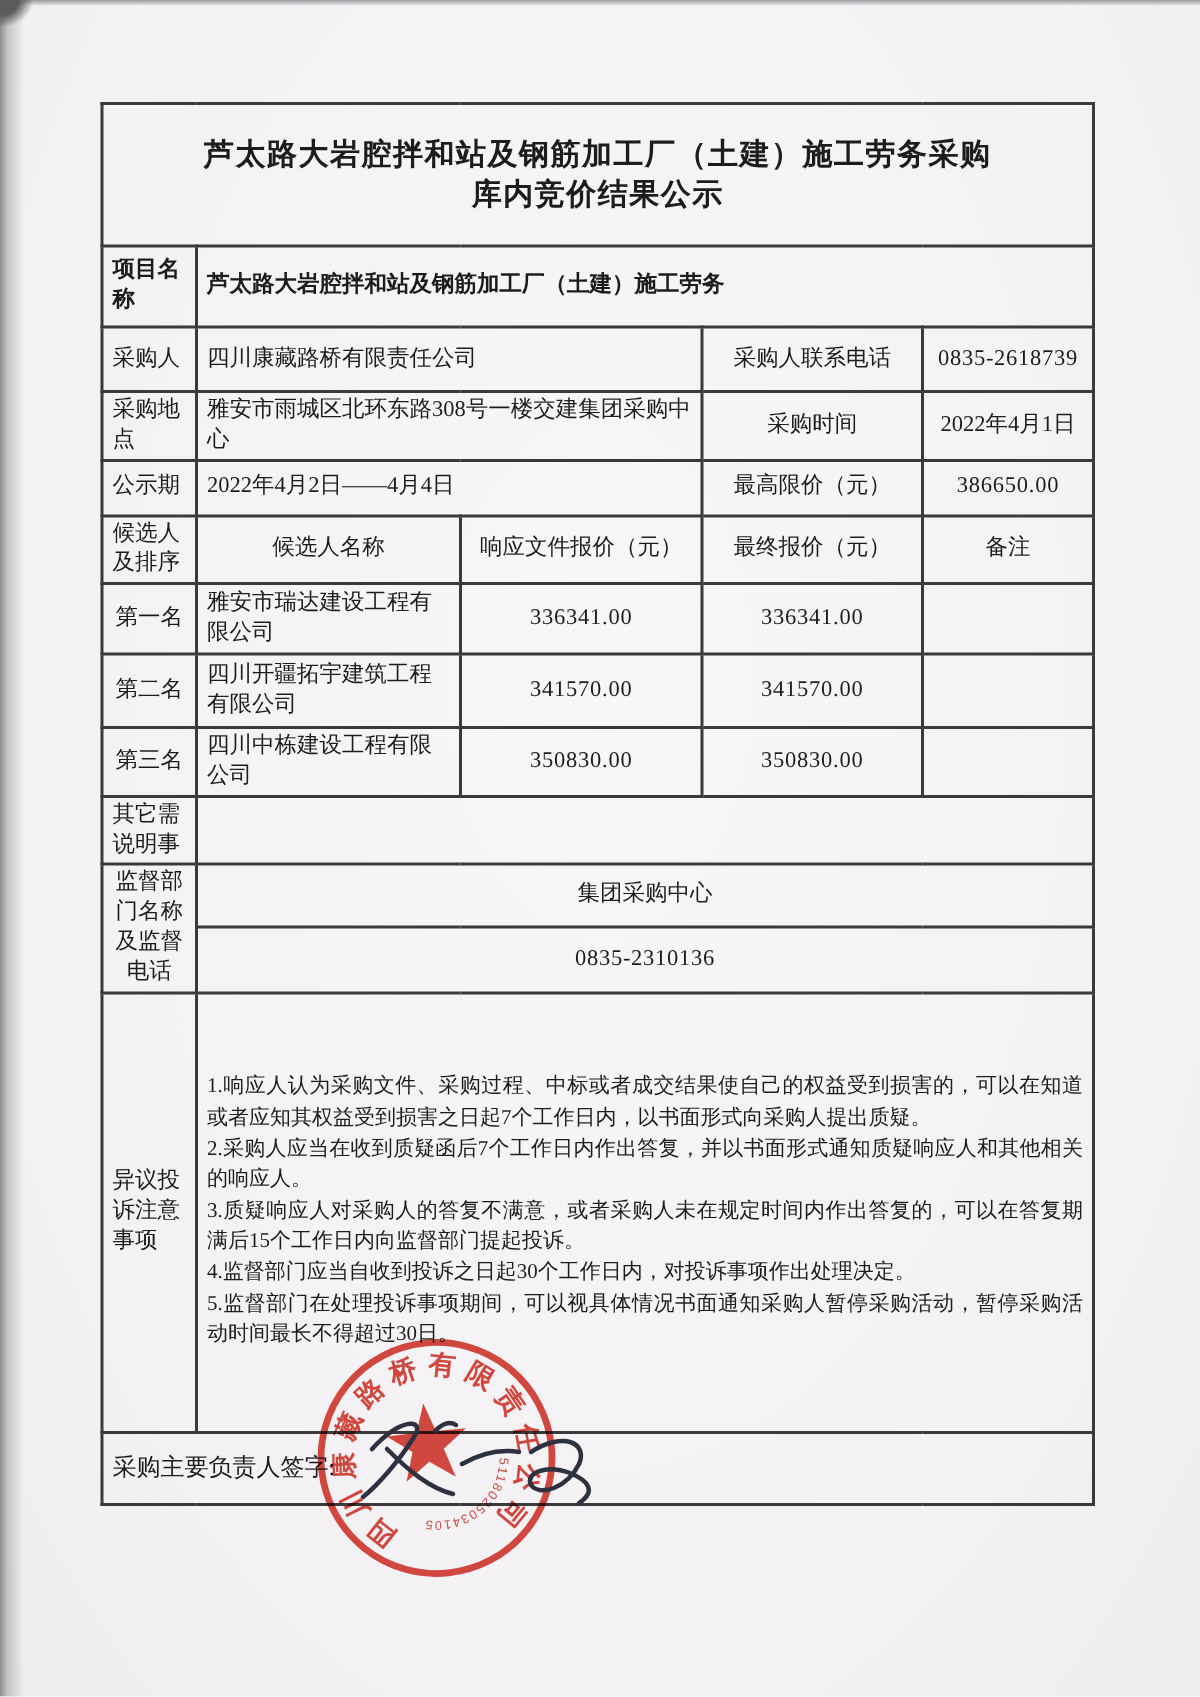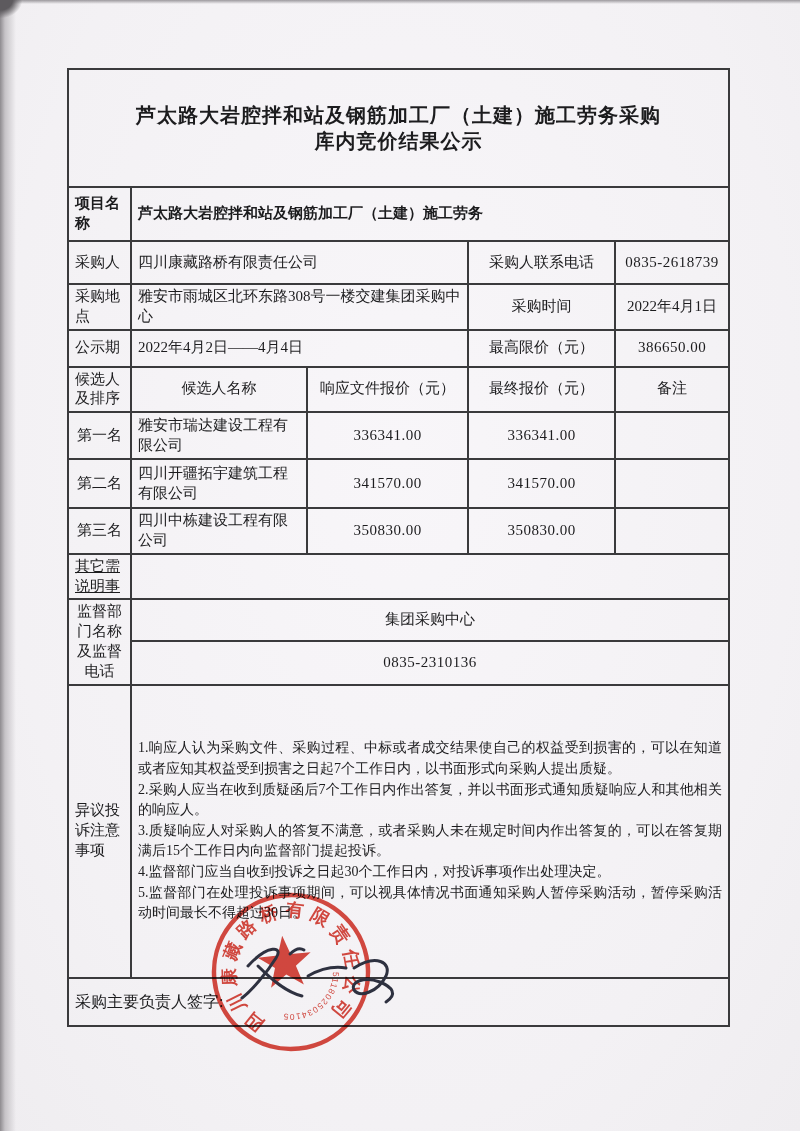--- a/index.html
+++ b/index.html
@@ -35,30 +35,30 @@
     position:absolute; left:67px; top:68px;
     width:661px; border-collapse:collapse; table-layout:fixed;
     font-size:15px;
   }
   table.doc td {
     border:2px solid #3a3a3c;
     padding:2px 6px;
     vertical-align:middle;
     line-height:1.32;
   }
-  .r-title  { height:118px; }
+  .r-title  { height:95px; }
   .r-proj   { height:54px;font-weight:bold; }
   .r-purch  { height:43px; }
   .r-loc    { height:44px; }
   .r-pub    { height:37px; }
   .r-hdr    { height:41px; }
   .r-c1     { height:47px; }
   .r-c2     { height:49px; }
   .r-c3     { height:44px; }
-  .r-other  { height:38px;text-decoration:underline; }
+  .r-other  { height:38px; }
   .r-supa   { height:35px;padding-left:16px; }
   .r-supb   { height:37px; }
   .r-cmp    { height:293px; }
   .r-sign   { height:48px; }
 
   td.title-cell {
     text-align:center;
     font-family:"Liberation Sans", sans-serif;
     font-weight:bold; font-size:20px;
     line-height:31px; letter-spacing:1px;

